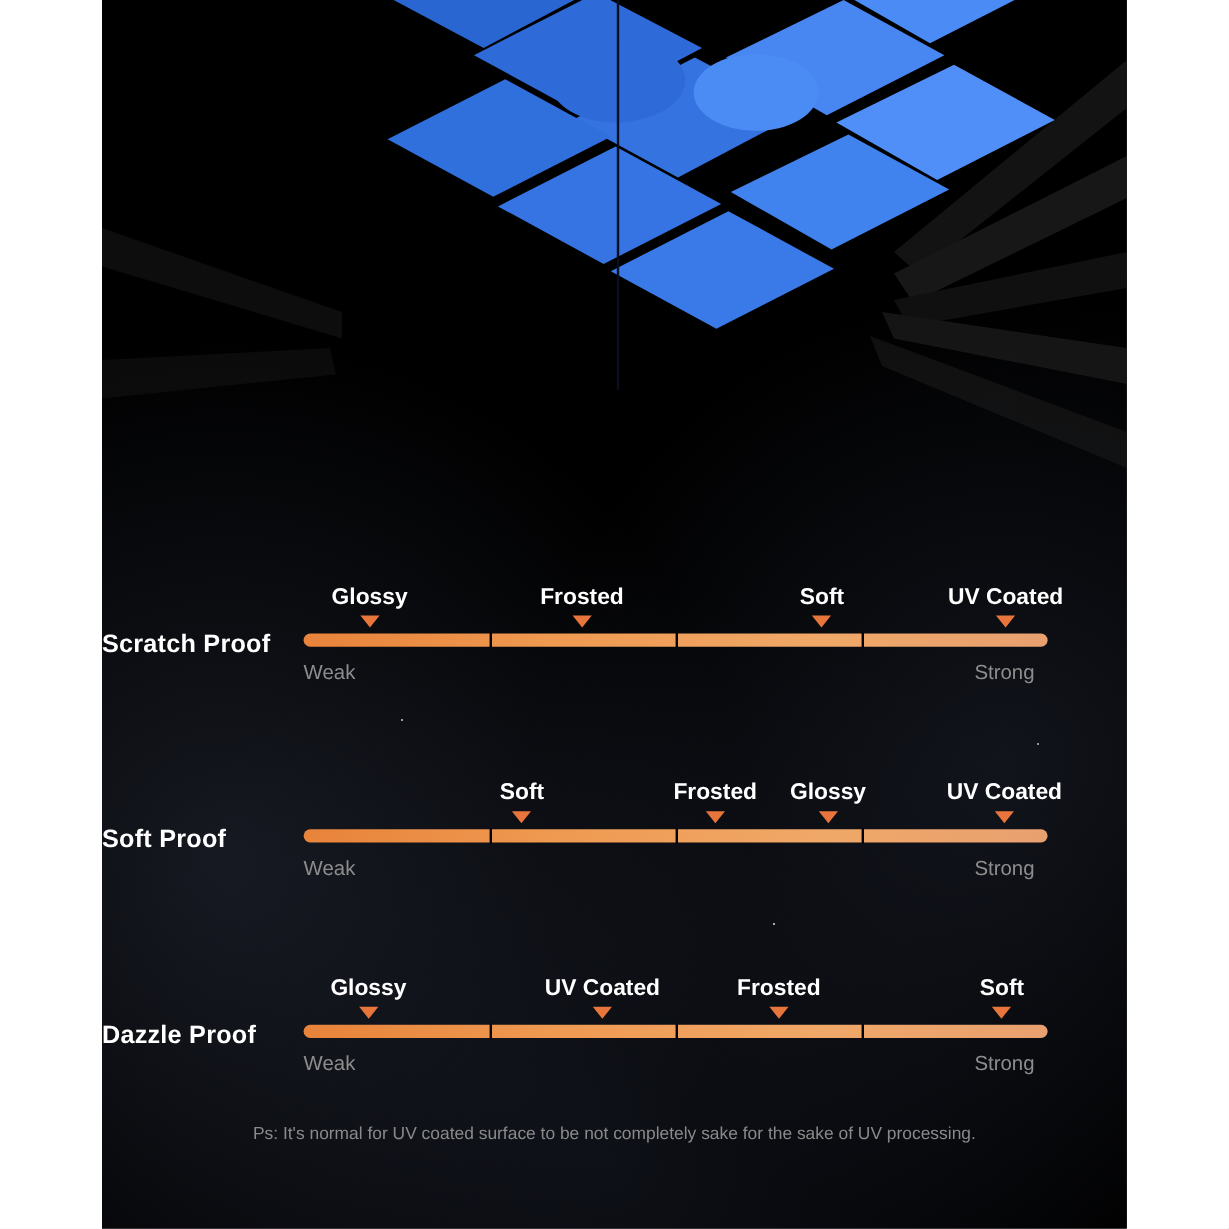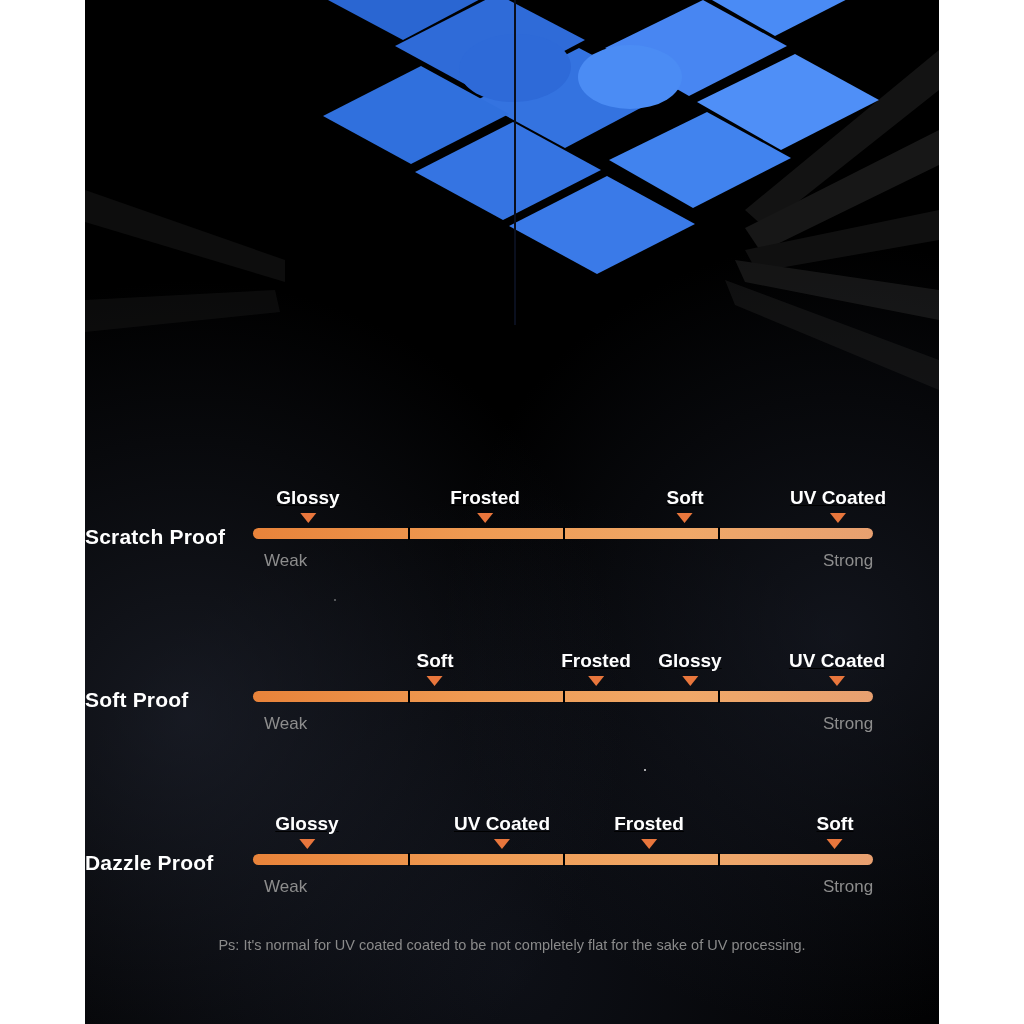--- a/index.html
+++ b/index.html
@@ -117,40 +117,38 @@
     position: absolute;
     top: -1px;
     width: 2px;
     height: 13px;
     background: #000000;
   }
   .marker {
     position: absolute;
     transform: translateX(-50%);
     text-align: center;
-    text-decoration: underline;
   }
   .marker .m-label {
     color: #ffffff;
     font-size: 19px;
     font-weight: bold;
     white-space: nowrap;
   }
   .marker .m-arrow {
     margin: 4px auto 0;
     width: 0; height: 0;
     border-left: 8px solid transparent;
     border-right: 8px solid transparent;
     border-top: 10px solid #e8763c;
   }
   .axis-end {
     position: absolute;
     color: #8d8d8d;
     font-size: 17px;
-    margin-left: 11px;
   }
   .note {
     position: absolute;
     left: 0;
     top: 937px;
     width: 854px;
     text-align: center;
     color: #8a8a8a;
     font-size: 14.5px;
   }
@@ -343,15 +341,15 @@
           <div class="tick" style="left:155px;"></div>
           <div class="tick" style="left:310px;"></div>
           <div class="tick" style="left:465px;"></div>
         </div>
 
         <div class="axis-end" style="left:168px; top:96px;">Weak</div>
         <div class="axis-end" style="left:727px; top:96px;">Strong</div>
       </div>
     </div>
 
-    <div class="note">Ps: It's normal for UV coated coated to be not completely flat for the sake of UV processing.</div>
+    <div class="note">Ps: It's normal for UV coated surface to be not completely sake for the sake of UV processing.</div>
   </div>
 </div>
 
 </body></html>

